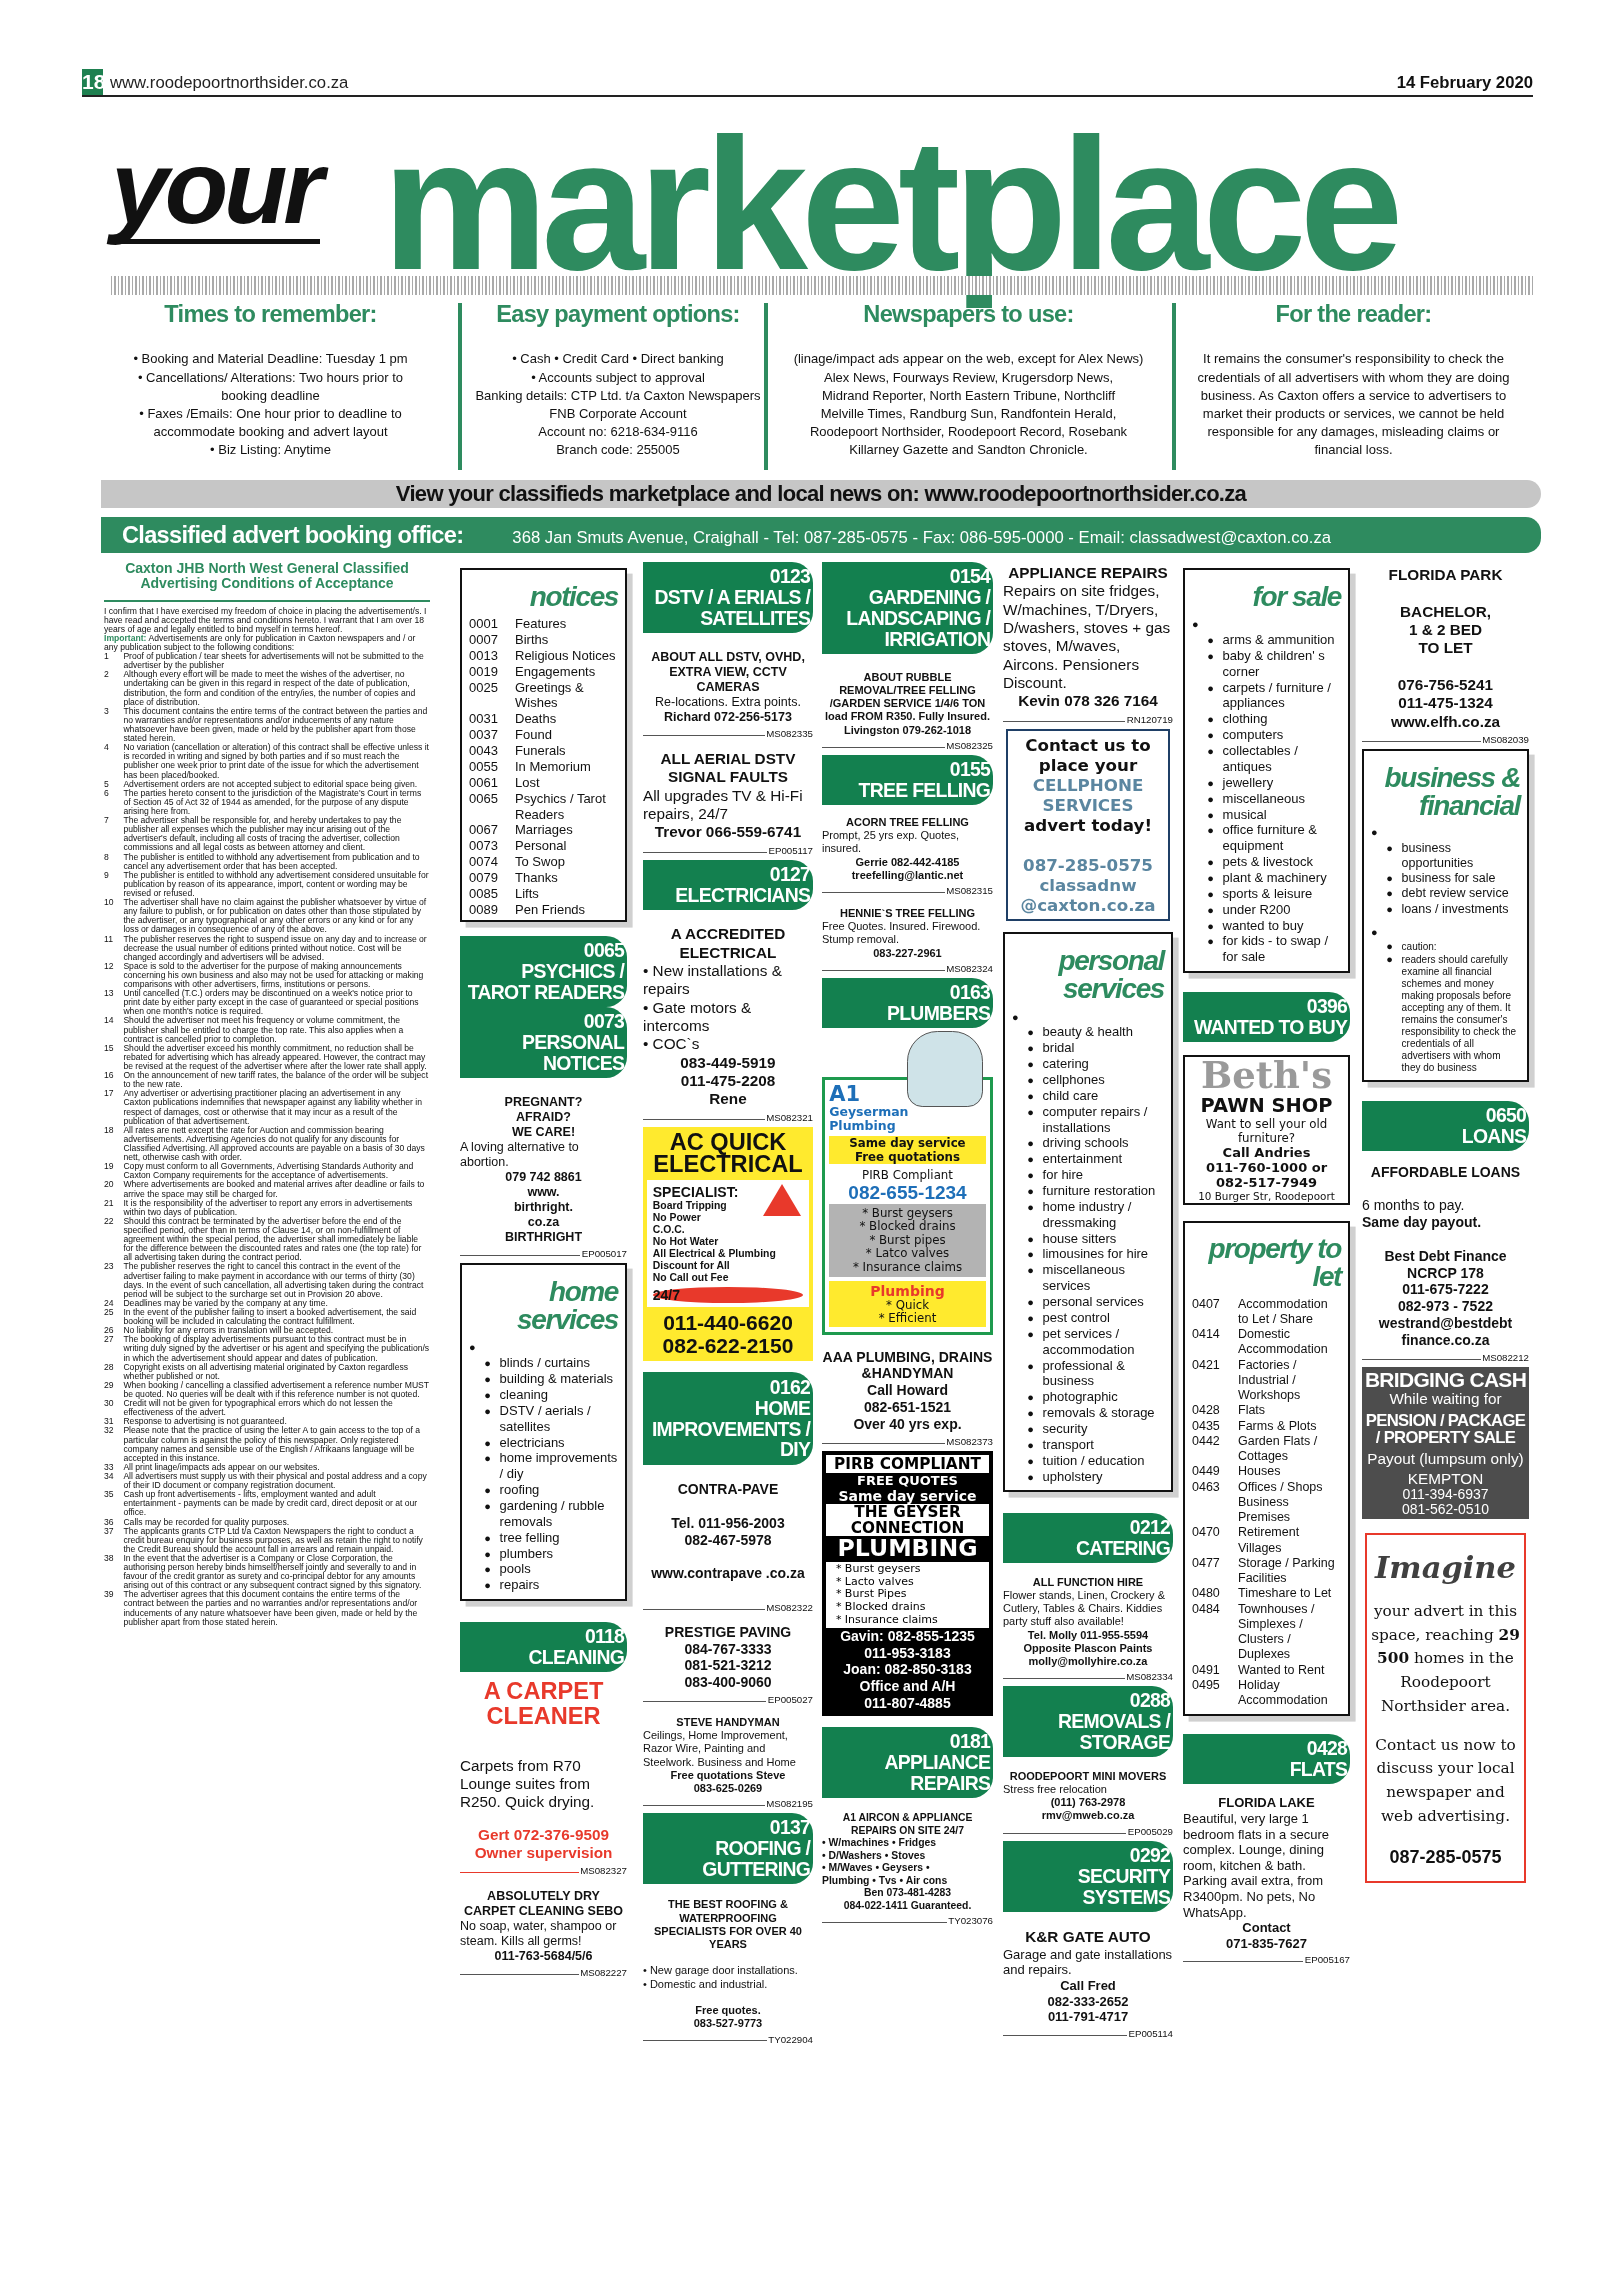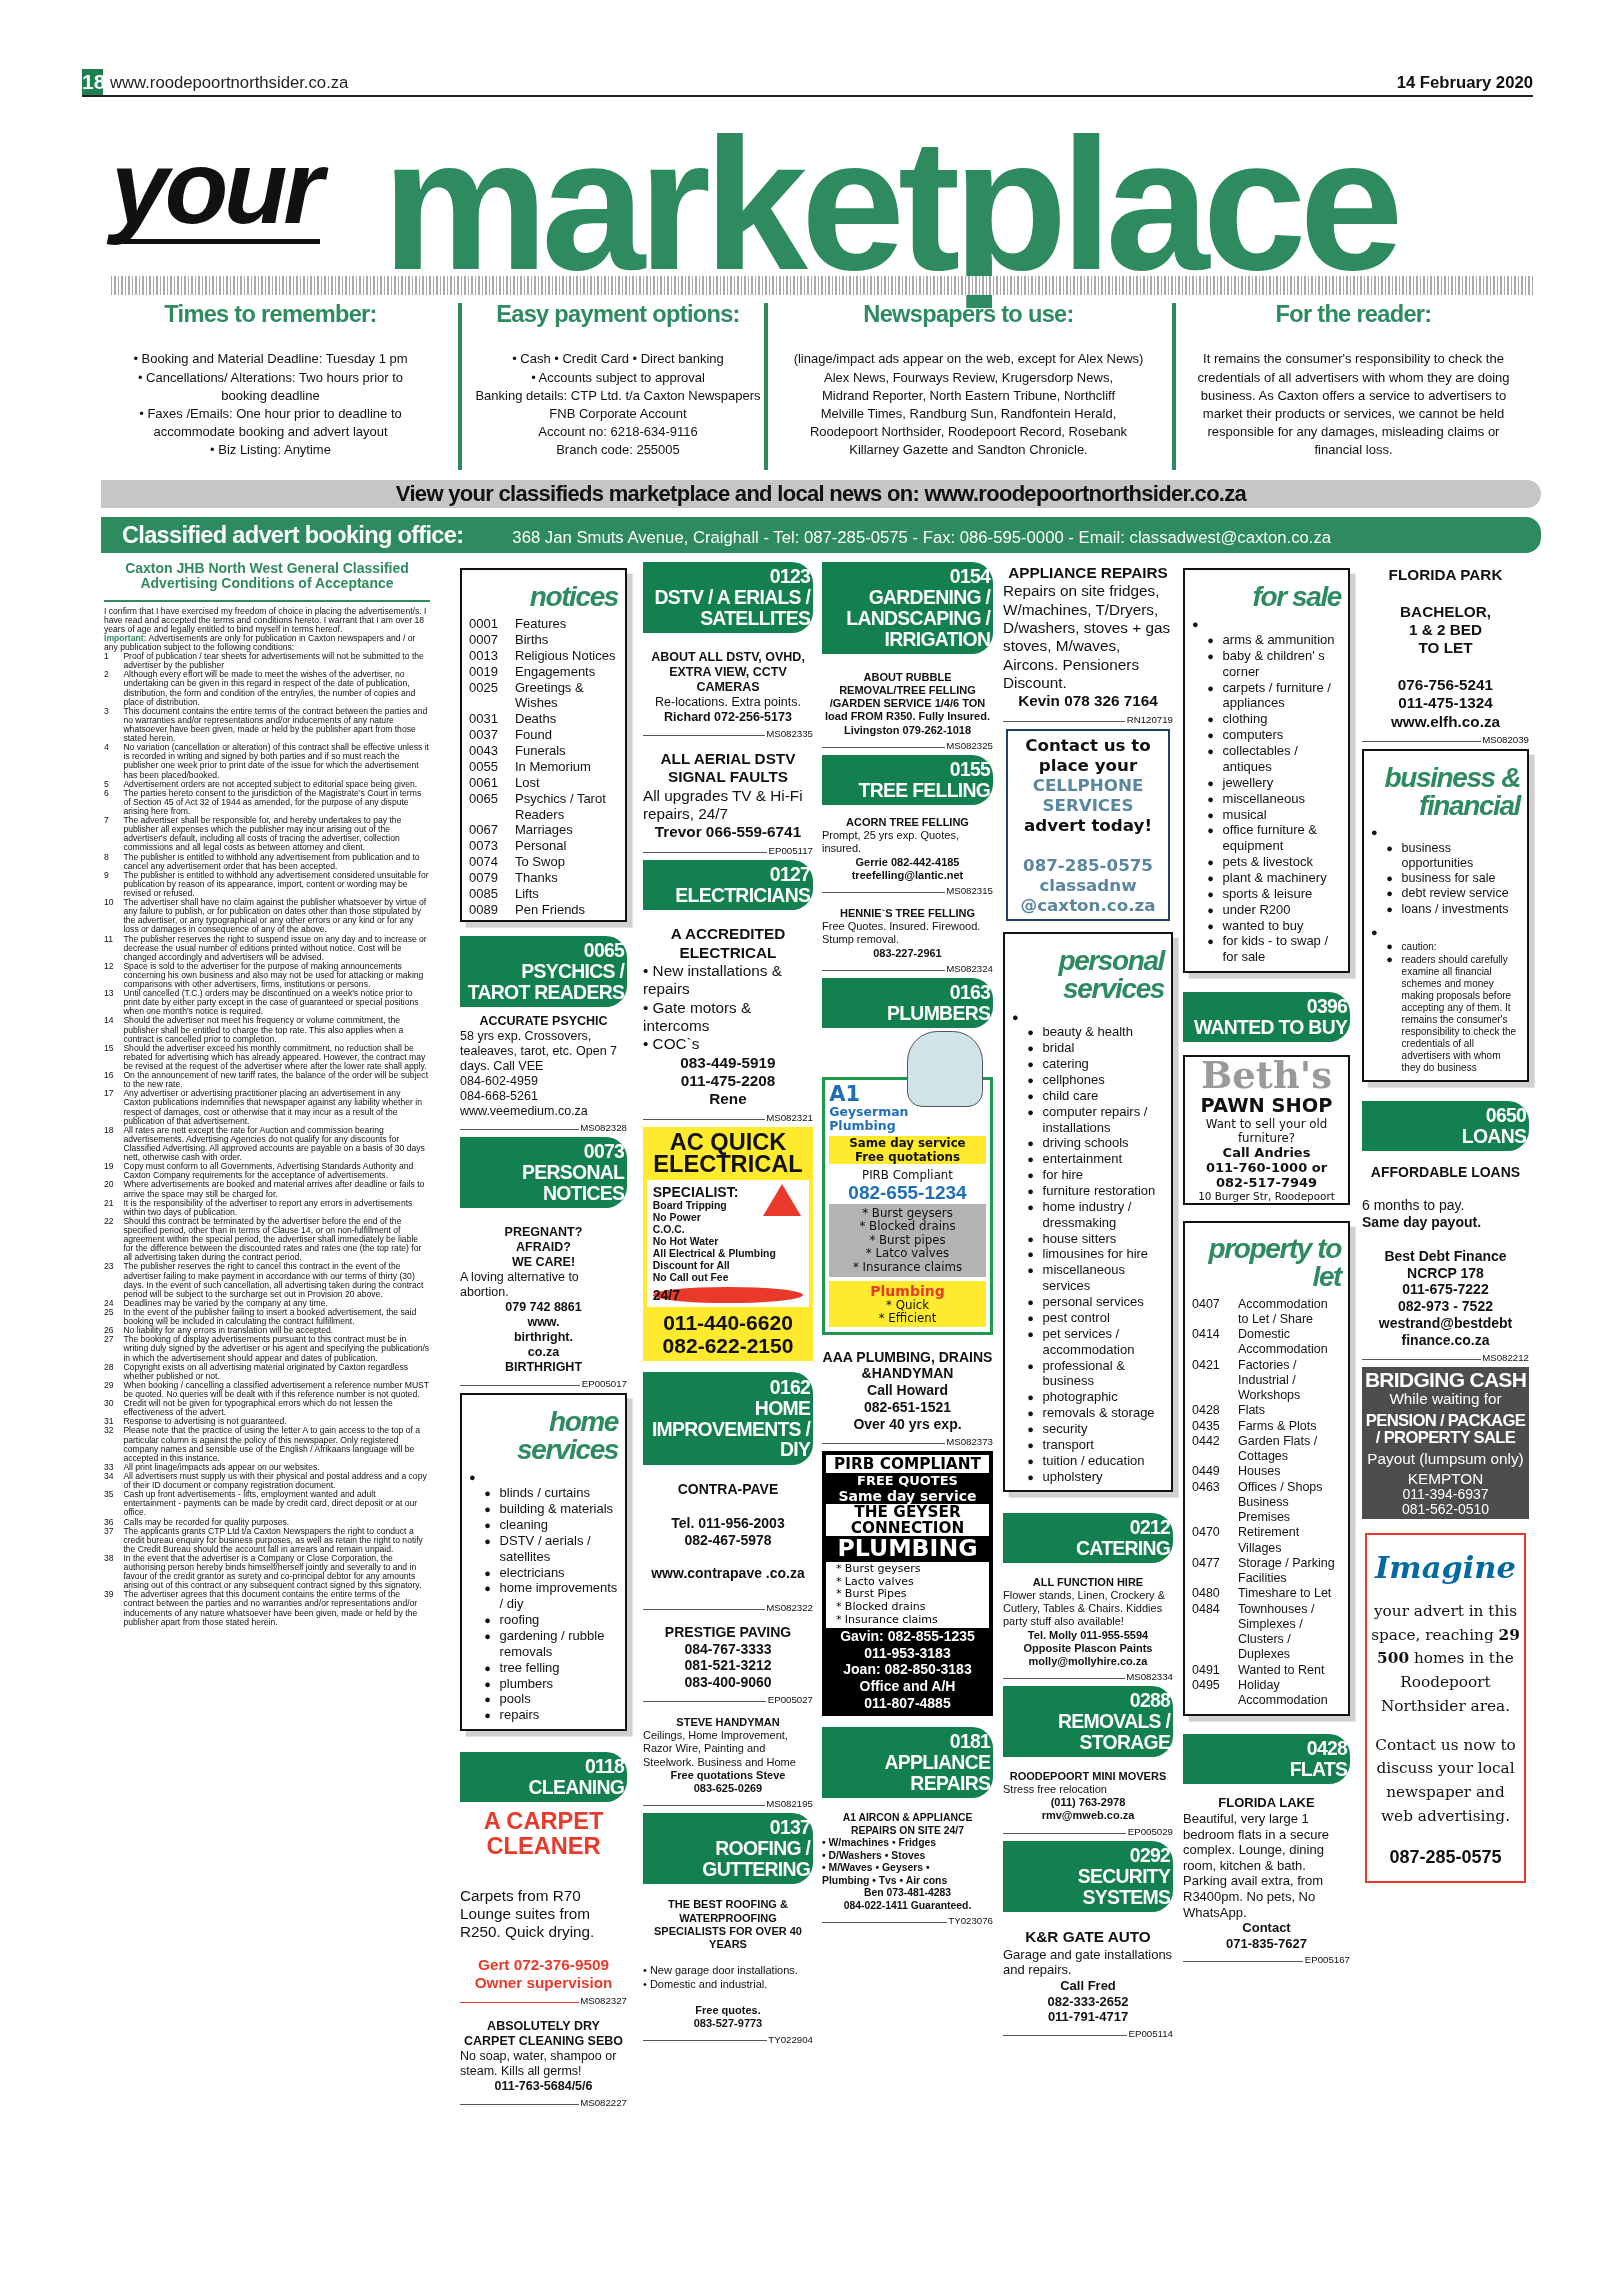--- a/index.html
+++ b/index.html
@@ -322,28 +322,20 @@
           <span class="c">0089</span>
           <span>Pen Friends</span>
         </div>
       </div>
   </div>
   <div style="height:14px"></div>
   <div class="catbox">
       <div>0065</div>
       <div>PSYCHICS / TAROT READERS</div>
     </div>
-  <div class="ad">
-    <b>ACCURATE PSYCHIC</b>
-    <div class="l">58 yrs exp. Crossovers, tealeaves, tarot, etc. Open 7 days. Call VEE</div>
-    <div class="l">084-602-4959</div>
-    <div class="l">084-668-5261</div>
-    <div class="l">www.veemedium.co.za</div>
-    <div class="ref"><span>MS082328</span></div>
-  </div>
   <div class="catbox">
       <div>0073</div>
       <div>PERSONAL NOTICES</div>
     </div>
   <div class="ad" style="padding-top:16.7px">
     <b><div>PREGNANT?</div><div>AFRAID?</div><div>WE CARE!</div></b>
     <div class="l">A loving alternative to abortion.</div>
     <b><div>079 742 8861</div><div>www.</div><div>birthright.</div><div>co.za</div><div>BIRTHRIGHT</div></b>
     <div class="ref"><span>EP005017</span></div>
   </div>
@@ -787,19 +779,19 @@
   <div style="background:#4d4d4d;color:#fff;text-align:center;padding:2.8px;line-height:1.05">
     <div style="font-weight:900;font-size:21px;letter-spacing:-0.7px">BRIDGING CASH</div>
     <div style="font-size:15.3px">While waiting for</div>
     <div style="font-weight:900;font-size:16.7px;margin-top:4.2px;letter-spacing:-0.7px">PENSION / PACKAGE / PROPERTY SALE</div>
     <div style="font-size:15.3px;margin-top:4.2px">Payout (lumpsum only)</div>
     <div style="font-size:15.3px;margin-top:4.2px">KEMPTON</div>
     <div style="font-size:14px">011-394-6937</div>
     <div style="font-size:14px">081-562-0510</div>
   </div>
   <div style="border:2.8px solid #e8392b;margin:14px 2.8px 0;padding:14px 4.2px 9.7px;text-align:center;font-family:'DejaVu Serif',serif;font-size:15.3px;line-height:1.55">
-    <div style="color:#0369a1;font-size:30.5px;font-weight:bold;font-style:italic;line-height:1.2">Imagine</div>
+    <div style="color:#404040;font-size:30.5px;font-weight:bold;font-style:italic;line-height:1.2">Imagine</div>
     <div style="margin-top:14px"><span>your advert in this space, reaching</span> <b>29 500</b> <span>homes in the Roodepoort Northsider area.</span></div>
     <div style="margin-top:15.3px">Contact us now to discuss your local newspaper and web advertising.</div>
     <div style="margin-top:15.3px;font-weight:bold;font-size:18px;font-family:'Liberation Sans',sans-serif">087-285-0575</div>
   </div>
 </div>
 
 
 </body></html>

